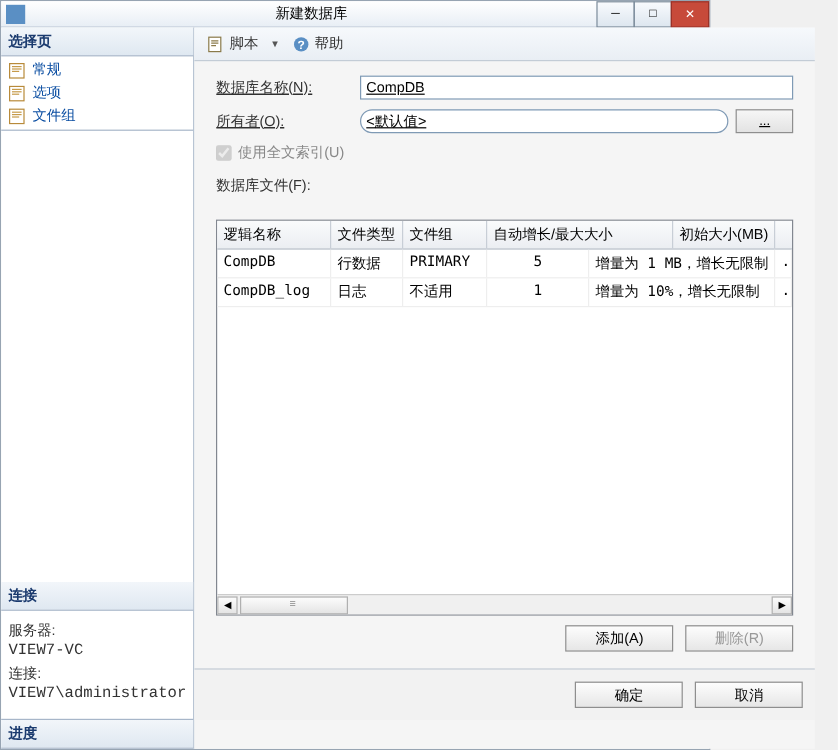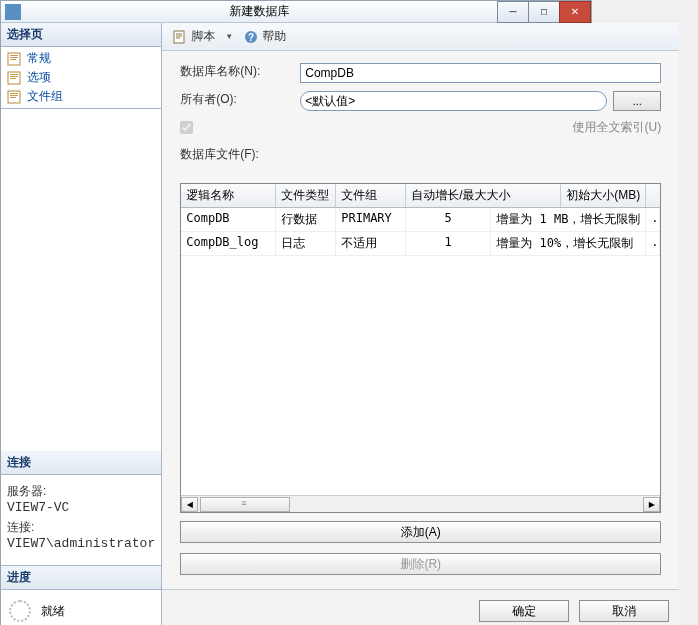--- a/index.html
+++ b/index.html
@@ -25,42 +25,42 @@
     .link { color: #0b4ea2; text-decoration: underline; cursor: pointer; display: inline-flex; align-items:center;}
     .link-icon { width:14px; height:14px; margin-right:4px; background:#3a74b8;}
     .progress-body { padding: 10px 8px; display:flex; align-items:center; }
     .spinner { width: 22px; height: 22px; border: 2px dotted #bbb; border-radius: 50%; margin-right: 10px;}
     .right-panel { flex: 1; display: flex; flex-direction: column; background: #f5f5f5; }
     .toolbar { height: 28px; display: flex; align-items: center; padding: 0 6px; background: linear-gradient(#f6f9fc,#e9eef4); border-bottom: 1px solid #c3ccd6; }
     .tbtn { display: inline-flex; align-items: center; padding: 2px 4px; cursor: pointer; color: #333;}
     .tbtn-icon { width:16px; height:16px; margin-right:3px; display:inline-block;}
     .tbtn-arrow { font-size:8px; margin: 0 6px; color:#555;}
     .form-area { padding: 12px 18px 6px; }
-    .form-row { display: flex; margin-bottom: 8px; }
+    .form-row { display: flex; align-items: center; margin-bottom: 8px; text-decoration: underline; }
     .form-label { width: 120px; color: #333; }
     .text-input { flex: 1; border: 1px solid #7f9ab5; padding: 2px 4px; font-size: 12px; background:#fff; height: 20px;}
     .owner-row .text-input { flex: 1; border-radius: 10px; }
     .browse-btn { width: 48px; height: 20px; margin-left: 6px; border: 1px solid #8e8e8e; background: linear-gradient(#f6f6f6,#e3e3e3); cursor: pointer; font-size:11px;}
-    .checkbox-row { display: flex; align-items: center; margin: 6px 0 10px; color: #888; justify-content: space-between; }
+    .checkbox-row { display: flex; align-items: center; margin: 6px 0 10px; color: #888; }
     .checkbox-row input { margin-right: 5px; }
     .files-label { margin: 4px 0 20px; color:#333;}
     .grid { border: 1px solid #828790; background: #fff; height: 330px; display:flex; flex-direction:column; overflow:hidden;}
     .grid-header { display: flex; background: linear-gradient(#fafbfc,#ebeef2); border-bottom: 1px solid #b3bbc5; font-size:12px;}
     .gh { padding: 3px 5px; border-right: 1px solid #c8ced6; white-space:nowrap; overflow:hidden;}
     .grid-body { flex:1; overflow:hidden;}
     .gr { display: flex; border-bottom: 1px solid #eee; font-size:12px;}
     .gc { padding: 3px 5px; border-right: 1px solid #eee; white-space:nowrap; overflow:hidden; font-family: Consolas, SimSun, monospace;}
     .col0{width:95px;} .col1{width:60px;} .col2{width:70px;} .col3{width:85px;} .col4{width:155px;} .coldots{width:14px; text-align:center;}
     .gc.col3 { text-align:center; }
     .scrollbar-h { height: 17px; background:#f0f0f0; border-top:1px solid #ccc; display:flex; align-items:center;}
     .sb-btn{width:17px;height:15px;border:1px solid #b0b0b0;background:linear-gradient(#fcfcfc,#e4e4e4);display:flex;align-items:center;justify-content:center;font-size:8px;cursor:pointer;}
     .sb-track{flex:1;position:relative;height:15px;}
     .sb-thumb{position:absolute;left:2px;top:0;width:90px;height:15px;border:1px solid #b0b0b0;background:linear-gradient(#fcfcfc,#e4e4e4);}
     .sb-thumb::after{content:"≡"; position:absolute; left:40px; top:0; color:#888; font-size:9px;}
-    .grid-actions { display:flex; justify-content:flex-end; padding: 8px 0; gap: 10px; flex-direction: column;}
+    .grid-actions { display:flex; justify-content:flex-end; padding: 8px 0; gap: 10px;}
     .btn { min-width: 90px; height: 22px; border:1px solid #8e8e8e; background:linear-gradient(#fdfdfd,#e6e6e6); cursor:pointer; font-size:12px; padding:0 12px;}
     .btn:disabled{ color:#999; cursor:default;}
     .footer { border-top: 1px solid #c3ccd6; padding: 10px; display:flex; justify-content:flex-end; gap:10px; background:#f2f2f2;}
     .spacer-flex { flex:1; }
   </style>
 </head>
 <body>
 
 <div class="window">
   <div class="titlebar">
@@ -115,24 +115,20 @@
         <div class="conn-body">
           <div class="conn-label">服务器:</div>
           <div class="conn-val">VIEW7-VC</div>
           <div class="conn-label">连接:</div>
           <div class="conn-val">VIEW7\administrator</div>
         </div>
       </div>
 
       <div class="panel-section" style="border-bottom:none;">
         <div class="panel-header">进度</div>
-        <div class="progress-body">
-          <div class="spinner"></div>
-          <span>就绪</span>
-        </div>
       </div>
     </div>
 
     <div class="right-panel">
       <div class="toolbar">
         <span class="tbtn">
           <span class="tbtn-icon"><svg viewBox="0 0 16 16">
                 <rect x="2" y="2" width="10" height="12" fill="#fff" stroke="#8a7a4a"></rect>
                 <path d="M4 5h6M4 7h6M4 9h4" stroke="#8a7a4a"></path>
               </svg></span>

